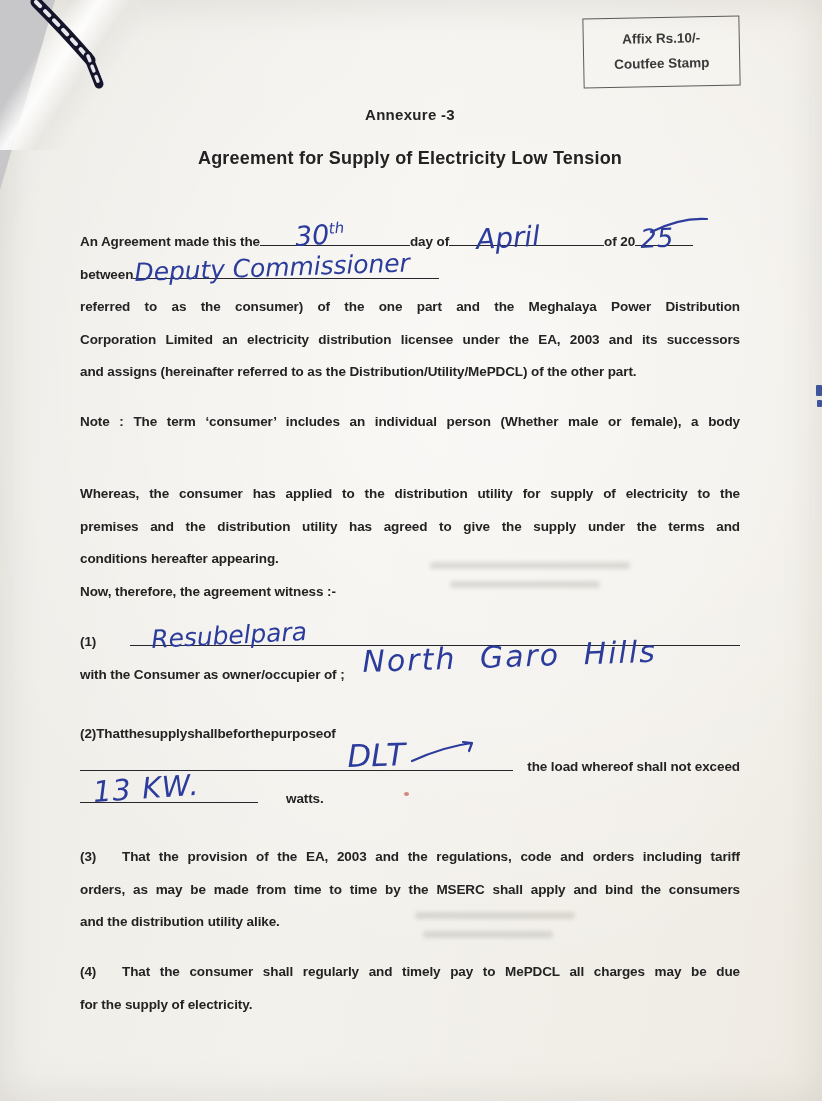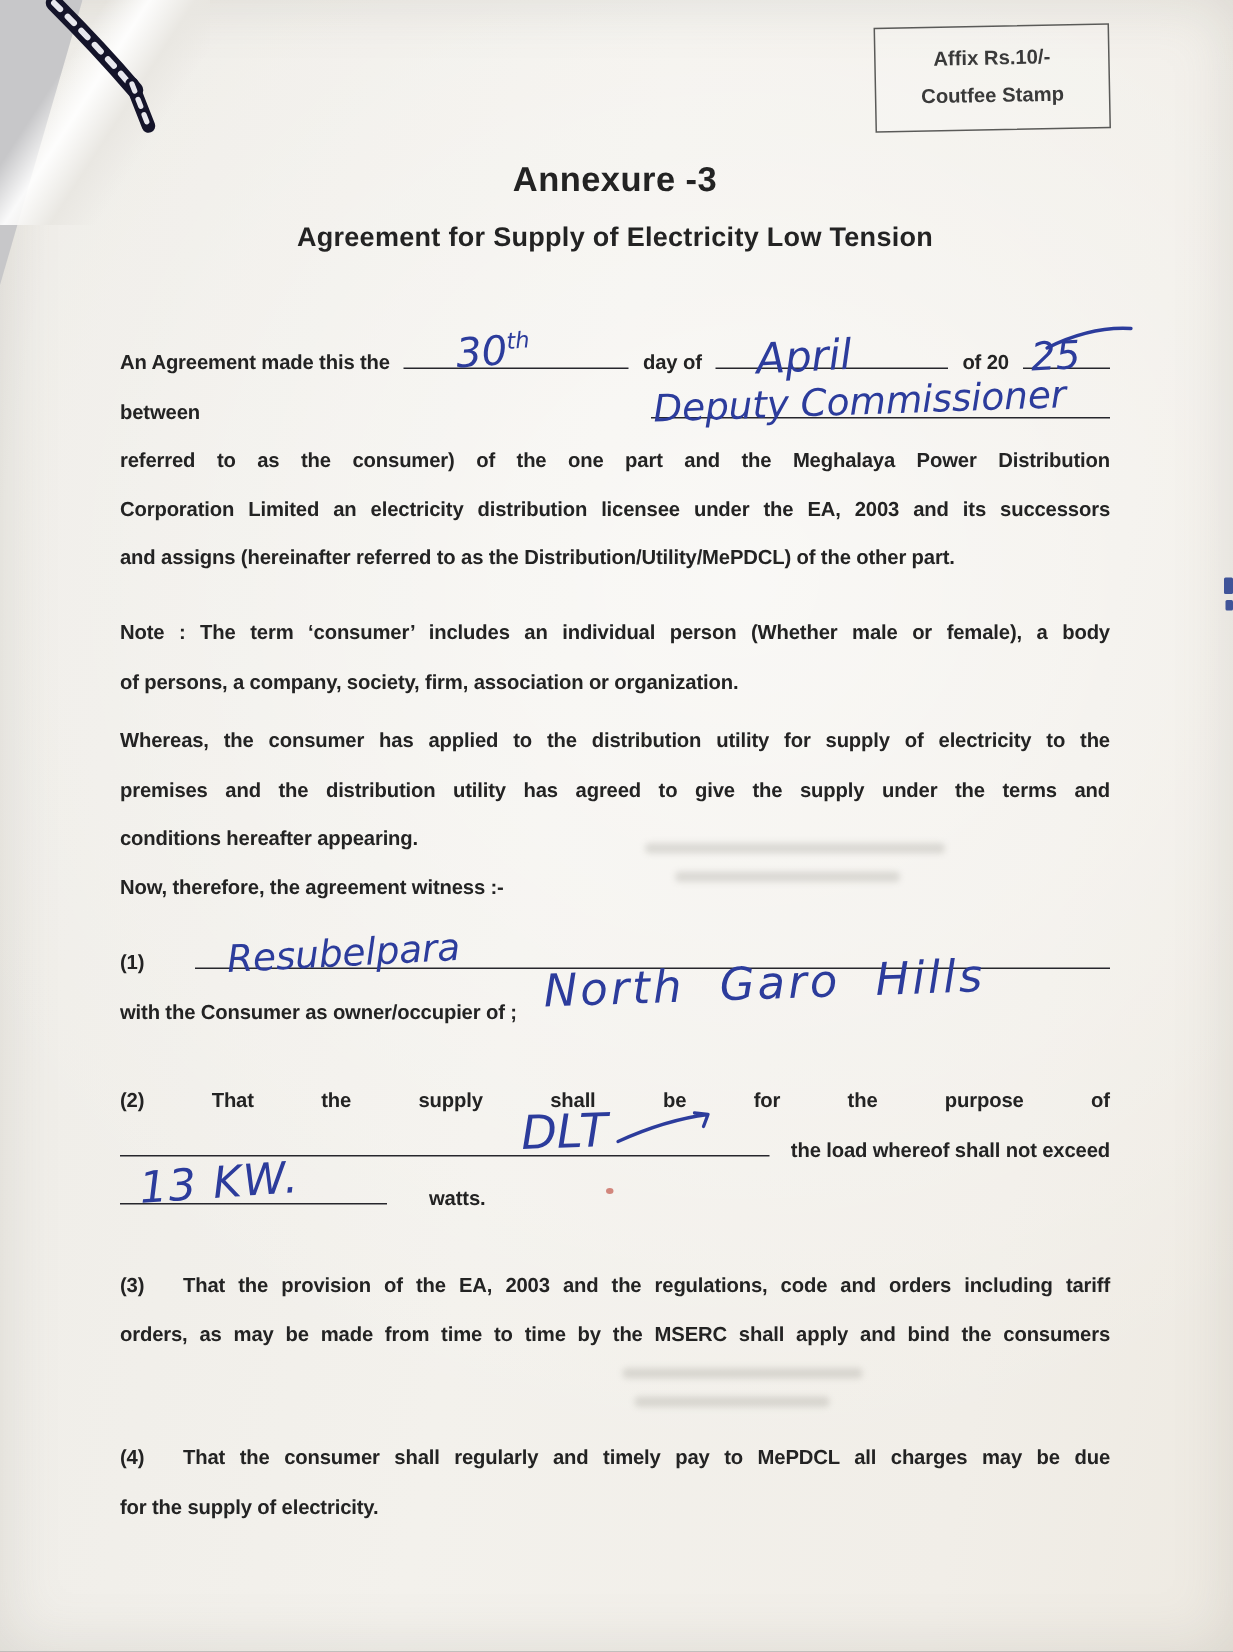--- a/index.html
+++ b/index.html
@@ -10,34 +10,34 @@
       radial-gradient(120% 90% at 60% 35%, rgba(255,255,255,.55) 0%, rgba(255,255,255,0) 60%),
       linear-gradient(100deg, #e7e5e0 0%, #efede8 6%, #f3f1ec 45%, #f1eee8 80%, #eeeae2 100%),
       #f1efe9;
     box-shadow: inset 0 0 40px rgba(120,115,105,.18);
   }
   .abs { position:absolute; }
   .col { left:80px; width:660px; }
   .body-text { font-size:13.5px; letter-spacing:-0.1px; }
   .jl { text-align:justify; text-align-last:justify; line-height:32.5px; height:32.5px; }
   .ll { text-align:left; line-height:32.5px; height:32.5px; }
-  .frow { display:flex; justify-content:space-between; align-items:baseline; line-height:32.5px; height:32.5px; }
+  .frow { display:flex; justify-content:flex-start; align-items:baseline; line-height:32.5px; height:32.5px; }
   .frow2 { display:flex; align-items:baseline; line-height:32.5px; height:32.5px; }
   .num { display:inline-block; min-width:42px; }
   .blank { display:inline-block; position:relative; border-bottom:1.7px solid #26262c; height:15px; vertical-align:baseline; }
   .hw {
     position:absolute; font-family:"DejaVu Sans", sans-serif; font-style:italic; font-weight:400;
     color:#2c3c9c; white-space:nowrap; line-height:1; transform-origin:left bottom;
   }
   .stamp {
     left:583px; top:17px; width:157px; height:70px; border:1.6px solid #5a5a58;
     transform:rotate(-1.1deg); text-align:center; font-size:13.5px; color:#3a3a3a;
     padding-top:9px; box-sizing:border-box; line-height:1.85; background:rgba(255,255,255,.15);
   }
-  .doc-title { top:106px; text-align:center; font-size:23px; letter-spacing:.3px; }
+  .doc-title { top:106px; text-align:center; font-size:15px; letter-spacing:.3px; }
   .doc-subtitle { top:148px; text-align:center; font-size:18px; letter-spacing:.2px; }
   .ghost { position:absolute; filter:blur(2px); opacity:.3; }
   .ghost .bar { background:#9a9890; height:7px; border-radius:3px; margin-bottom:12px; }
   .corner-backing { left:0; top:0; width:60px; height:190px;
     background:#c7c7c9; clip-path:polygon(0 0, 55px 0, 0 190px); }
   .corner-fold { left:0; top:0; width:140px; height:150px;
     background:linear-gradient(123deg, rgba(255,255,255,0) 30%, rgba(255,255,255,.9) 42%, rgba(233,231,226,.95) 55%, rgba(255,255,255,0) 68%); }
   .edge-tick { background:#223a8c; opacity:.85; border-radius:1px; }
   .speck-red { left:404px; top:792px; width:5px; height:4px; background:rgba(186,62,48,.6); border-radius:50%; }
 </style>
@@ -87,21 +87,20 @@
         <span class="hw" style="left:2px;bottom:-7px;font-size:25px;transform:rotate(-2deg)">Deputy Commissioner</span>
       </span>
     </div>
     <div class="jl">referred to as the consumer) of the one part and the Meghalaya Power Distribution</div>
     <div class="jl">Corporation Limited an electricity distribution licensee under the EA, 2003 and its successors</div>
     <div class="ll">and assigns (hereinafter referred to as the Distribution/Utility/MePDCL) of the other part.</div>
   </div>
 
   <div class="abs col body-text" style="top:406px">
     <div class="jl">Note : The term ‘consumer’ includes an individual person (Whether male or female), a body</div>
-    <div class="ll">of persons, a company, society, firm, association or organization.</div>
   </div>
 
   <div class="abs col body-text" style="top:478px">
     <div class="jl">Whereas, the consumer has applied to the distribution utility for supply of electricity to the</div>
     <div class="jl">premises and the distribution utility has agreed to give the supply under the terms and</div>
     <div class="ll">conditions hereafter appearing.</div>
   </div>
 
   <div class="abs col body-text ll" style="top:576px">Now, therefore, the agreement witness :-</div>
 
@@ -147,20 +146,21 @@
       <span style="margin-left:28px">watts.</span>
     </div>
   </div>
 
   <div class="abs col body-text" style="top:841px">
     <div class="frow2">
       <span class="num">(3)</span>
       <span class="jl" style="flex:1">That the provision of the EA, 2003 and the regulations, code and orders including tariff</span>
     </div>
     <div class="jl">orders, as may be made from time to time by the MSERC shall apply and bind the consumers</div>
+    <div class="ll">and the distribution utility alike.</div>
   </div>
 
   <div class="abs col body-text" style="top:956px">
     <div class="frow2">
       <span class="num">(4)</span>
       <span class="jl" style="flex:1">That the consumer shall regularly and timely pay to MePDCL all charges may be due</span>
     </div>
     <div class="ll">for the supply of electricity.</div>
   </div>
 

